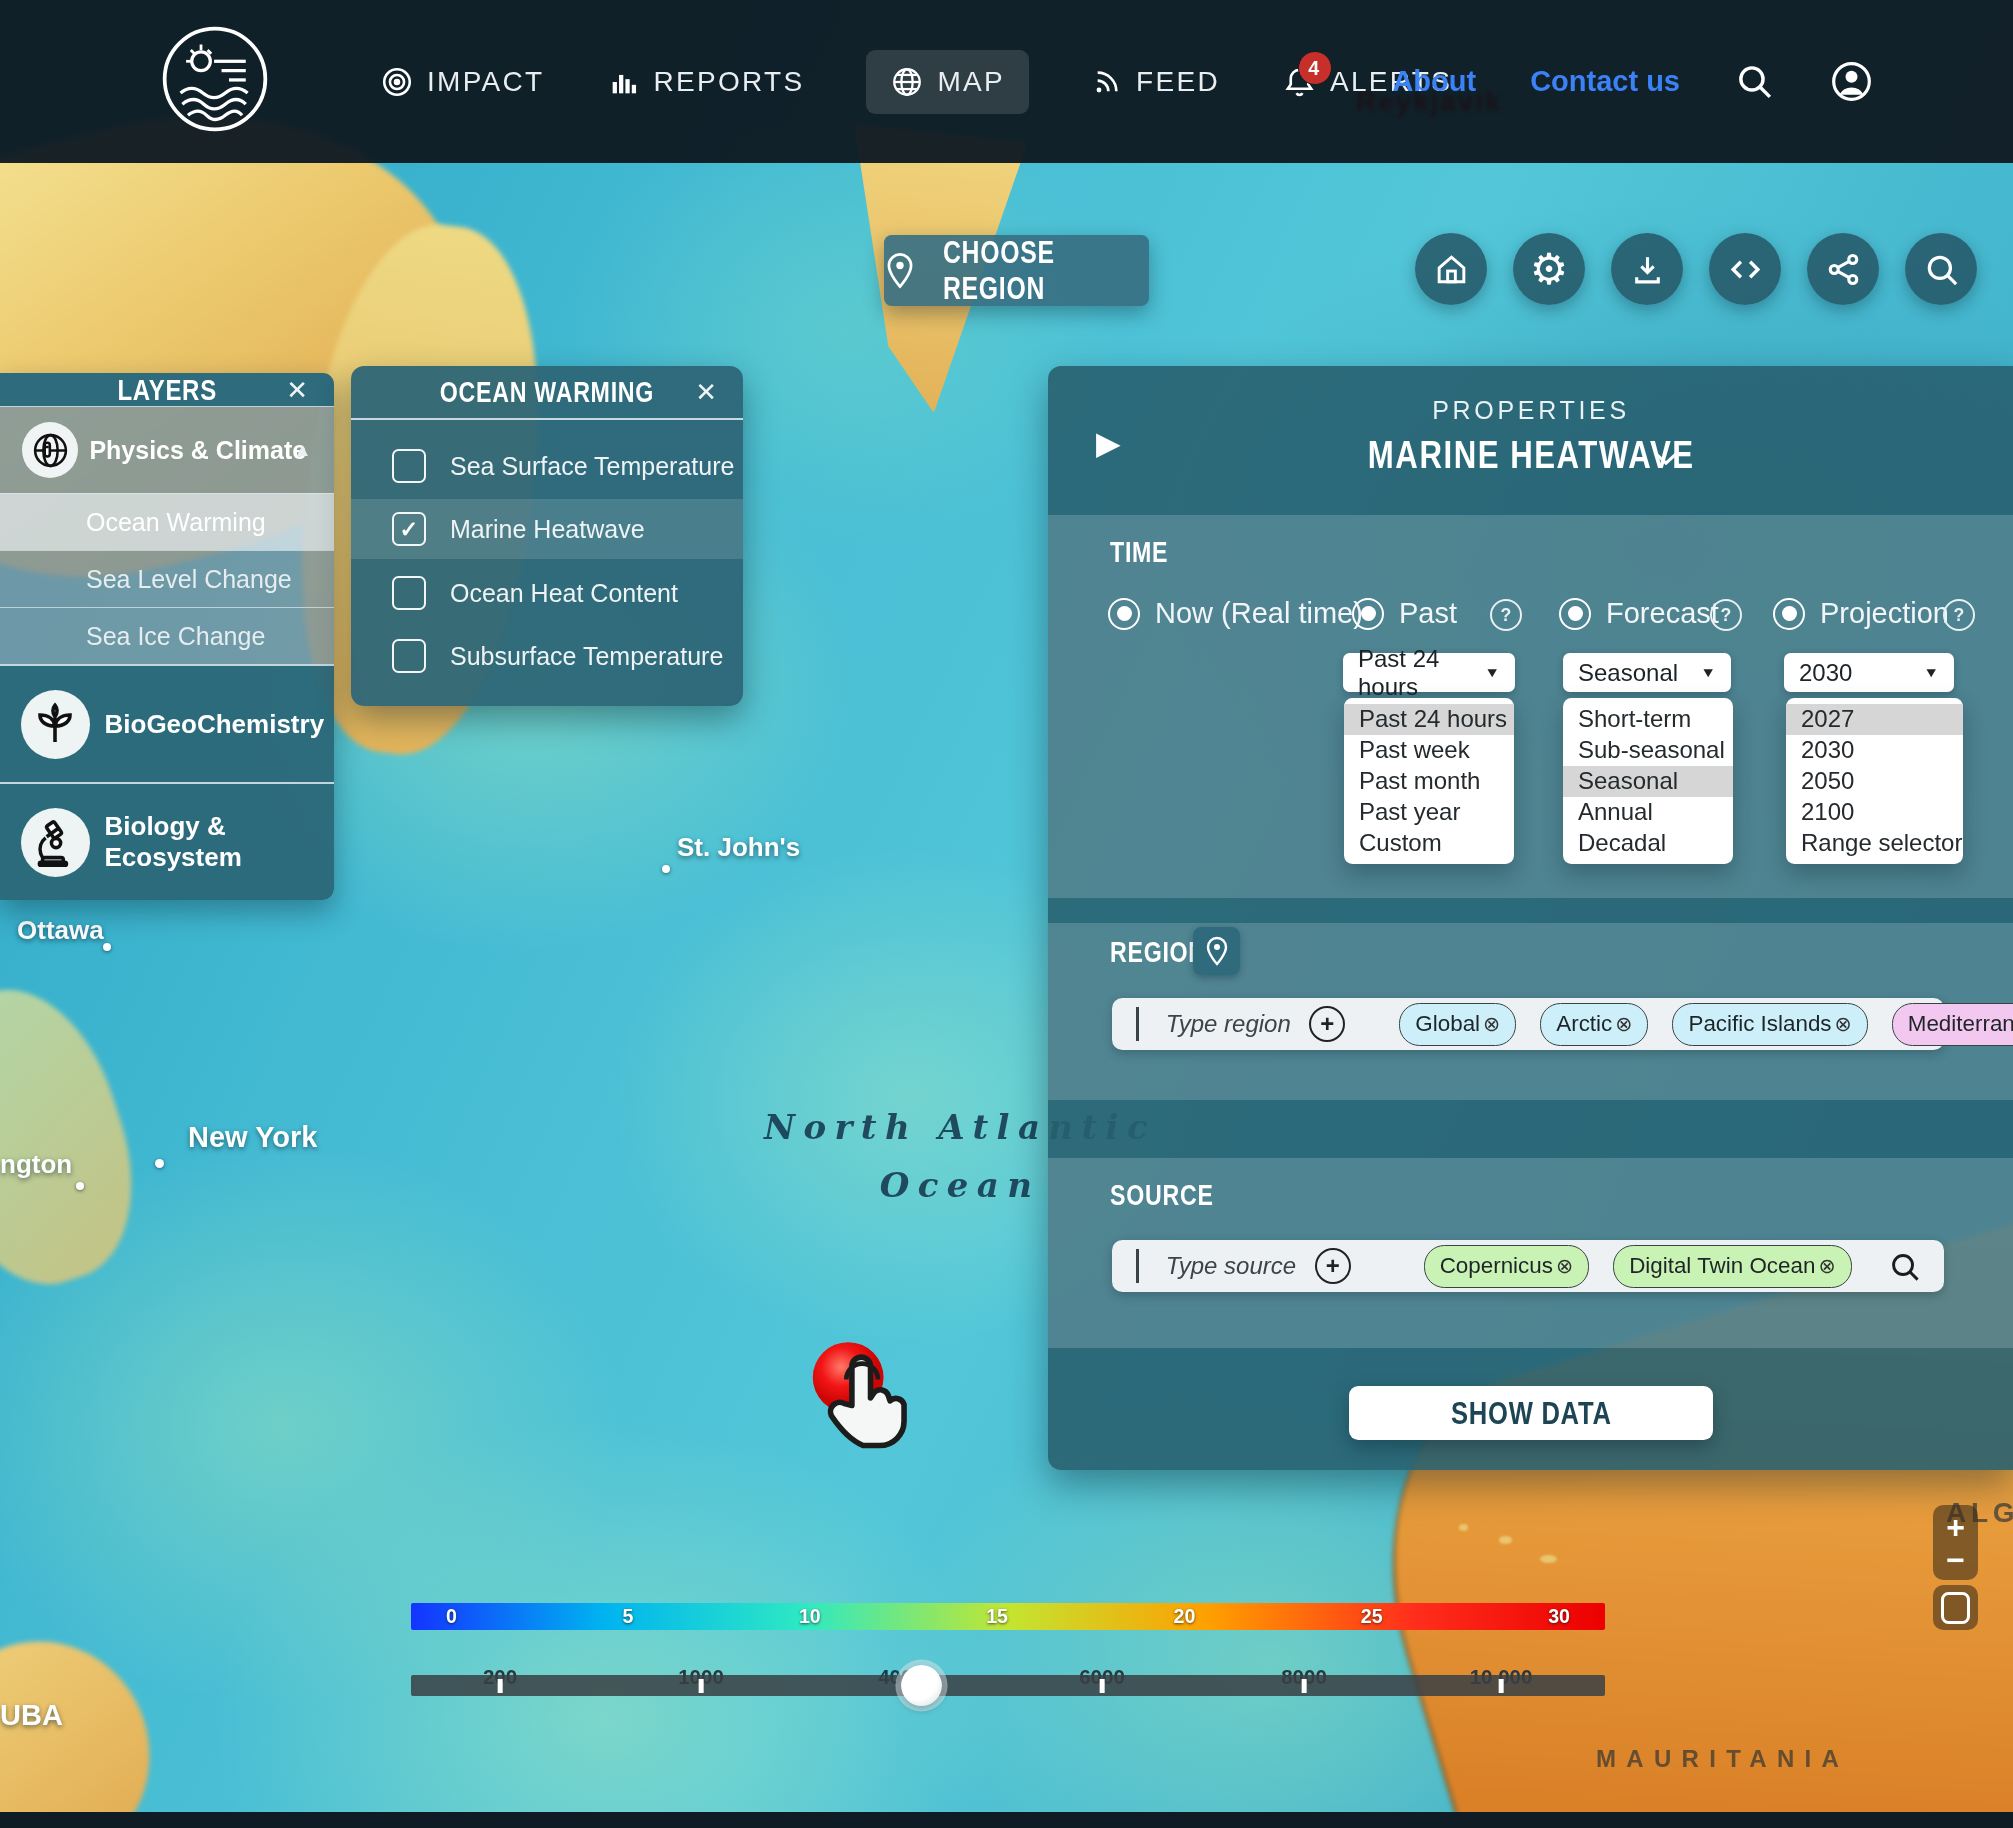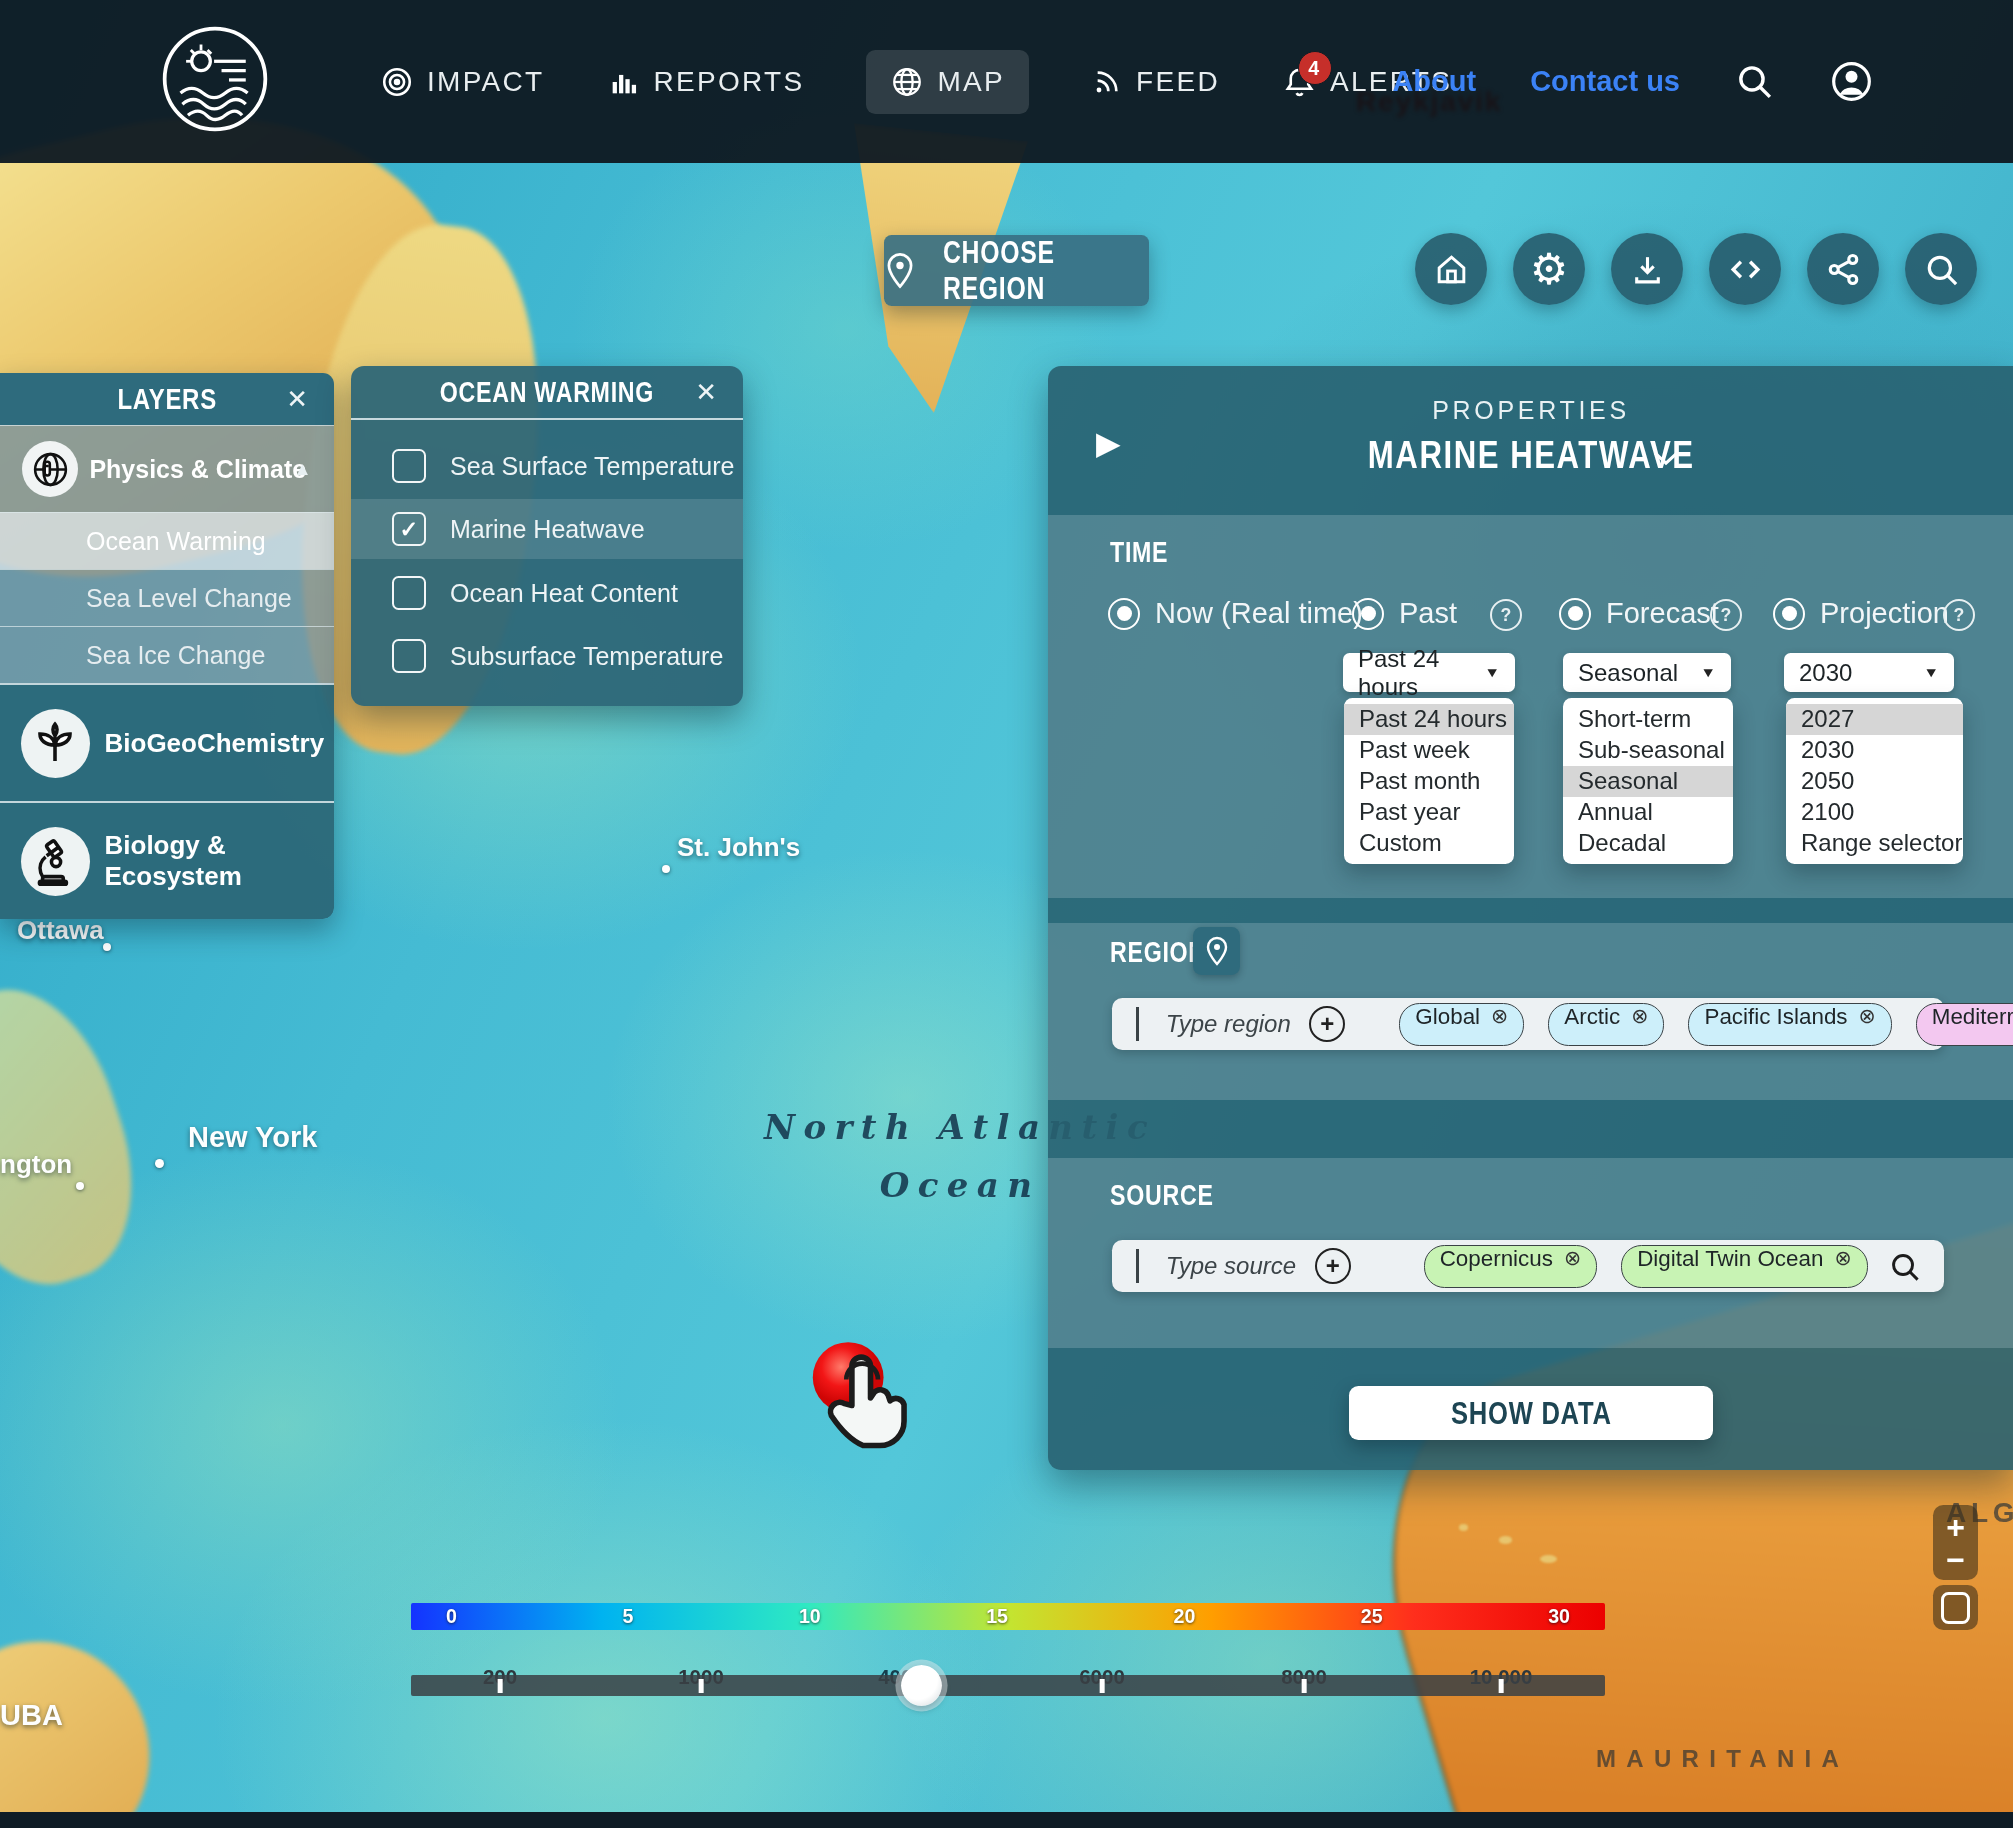--- a/index.html
+++ b/index.html
@@ -65,21 +65,21 @@
     border-radius:7.5px;display:flex;align-items:center;gap:4px;
     box-shadow:0 7.5px 20.5px rgba(8,30,40,.35);cursor:pointer;z-index:10;}
   #choose-region .lbl{font-size:31px;}
   .circ-btn{position:absolute;top:233px;width:72px;height:72px;border-radius:50%;
     background:rgba(35,82,98,.82);display:flex;align-items:center;justify-content:center;
     box-shadow:0 5.6px 15px rgba(8,30,40,.3);cursor:pointer;z-index:10;}
 
   
   #layers{left:0;top:373px;width:334px;z-index:20;border-radius:0 11.2px 11.2px 0;overflow:hidden;
     box-shadow:0 11.2px 28px rgba(8,30,40,.35);}
-  #layers-head{position:relative;height:52px;background:#2e6b7d;display:flex;align-items:center;justify-content:center;}
+  #layers-head{position:relative;height:33px;background:#2e6b7d;display:flex;align-items:center;justify-content:center;}
   #layers-head .t{font-size:30px;}
   .panel-x{position:absolute;right:26px;top:50%;transform:translateY(-50%);font-size:26px;color:#eef4f6;cursor:pointer;line-height:1;}
   .lay-row{position:relative;display:flex;align-items:center;border-top:1.9px solid rgba(222,233,237,.7);}
   #row-physics{height:86px;background:rgba(122,148,159,.82);}
   .cat-icon{width:56px;height:56px;border-radius:50%;background:#f1f4f4;margin-left:22.4px;
     display:flex;align-items:center;justify-content:center;flex:none;}
   #row-physics .lab{font-size:25px;font-weight:700;margin-left:11px;}
   #row-physics .caret{position:absolute;right:22.4px;font-size:18.6px;color:#e8f0f2;}
   .sub-row{height:56px;background:rgba(122,148,159,.82);display:flex;align-items:center;
     padding-left:86px;font-size:25px;color:#e6edf0;border-top:1.9px solid rgba(222,233,237,.7);cursor:pointer;}
@@ -128,22 +128,22 @@
   .dlist .opt{height:31px;display:flex;align-items:center;padding:0 15px;font-size:24px;cursor:pointer;white-space:nowrap;}
   .dlist .opt.hl{background:#d6d6d6;}
   .pinbtn{position:absolute;width:47px;height:48px;background:#2f6b7d;border-radius:8.4px;
     display:flex;align-items:center;justify-content:center;cursor:pointer;box-shadow:0 2.8px 7.5px rgba(10,30,40,.3);}
   .inputbar{position:absolute;left:64px;width:832px;height:52px;background:#edf1f3;border-radius:10.3px;
     display:flex;align-items:center;box-shadow:0 3.7px 9.3px rgba(10,30,40,.25);}
   .tcursor{width:2.8px;height:34px;background:#3a4246;margin-left:24px;flex:none;}
   .phtext{font-style:italic;font-size:24px;color:#3c4448;margin-left:27px;white-space:nowrap;}
   .pluscirc{width:32px;height:32px;border-radius:50%;border:2.3px solid #222;color:#222;margin-left:18.6px;flex:none;
     display:flex;align-items:center;justify-content:center;font-size:24px;font-weight:600;cursor:pointer;}
-  .chip{height:41px;border-radius:20.5px;border:1.9px solid #3a4246;display:flex;
-    padding:0 15px;gap:11px;font-size:22.4px;color:#1e2427;cursor:pointer;white-space:nowrap;}
+  .chip{height:41px;border-radius:20.5px;border:1.9px solid #3a4246;display:flex;align-items:center;
+    padding:0 15px;gap:3px;font-size:22.4px;color:#1e2427;cursor:pointer;white-space:nowrap;}
   .chip .rm{font-size:20.5px;color:#333;}
   .chip.cyan{background:#cdeffa;}
   .chip.pink{background:#f3c8f0;}
   .chip.green{background:#c8f3b4;}
   .bar-search{margin-left:auto;margin-right:22.4px;cursor:pointer;display:flex;}
   #show-data{position:absolute;left:301px;top:1020px;width:364px;height:54px;background:#fff;border-radius:9.3px;
     display:flex;align-items:center;justify-content:center;color:#1d4553;font-size:32px;cursor:pointer;
     box-shadow:0 7.5px 18.6px rgba(8,30,40,.35);}
 
   

